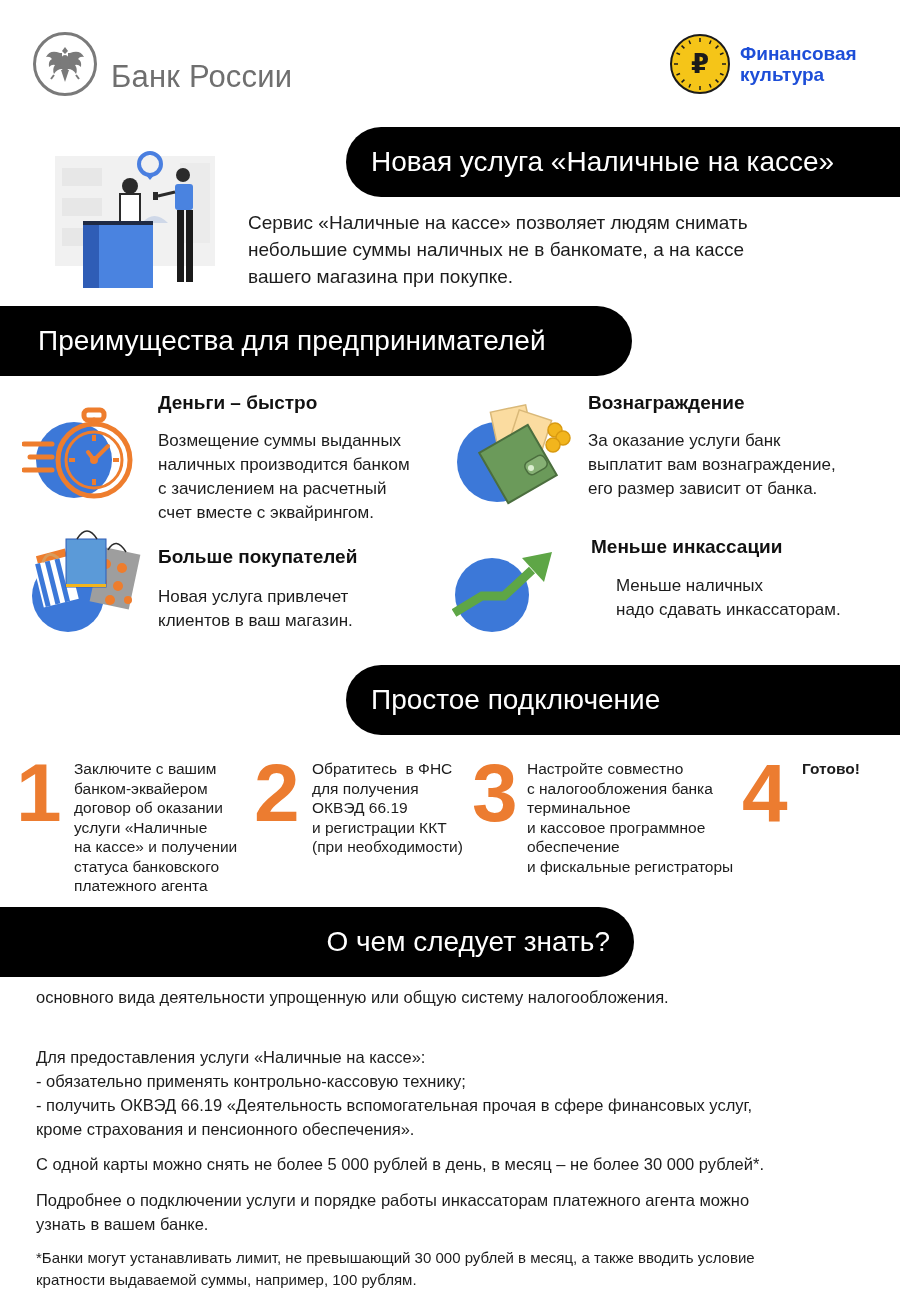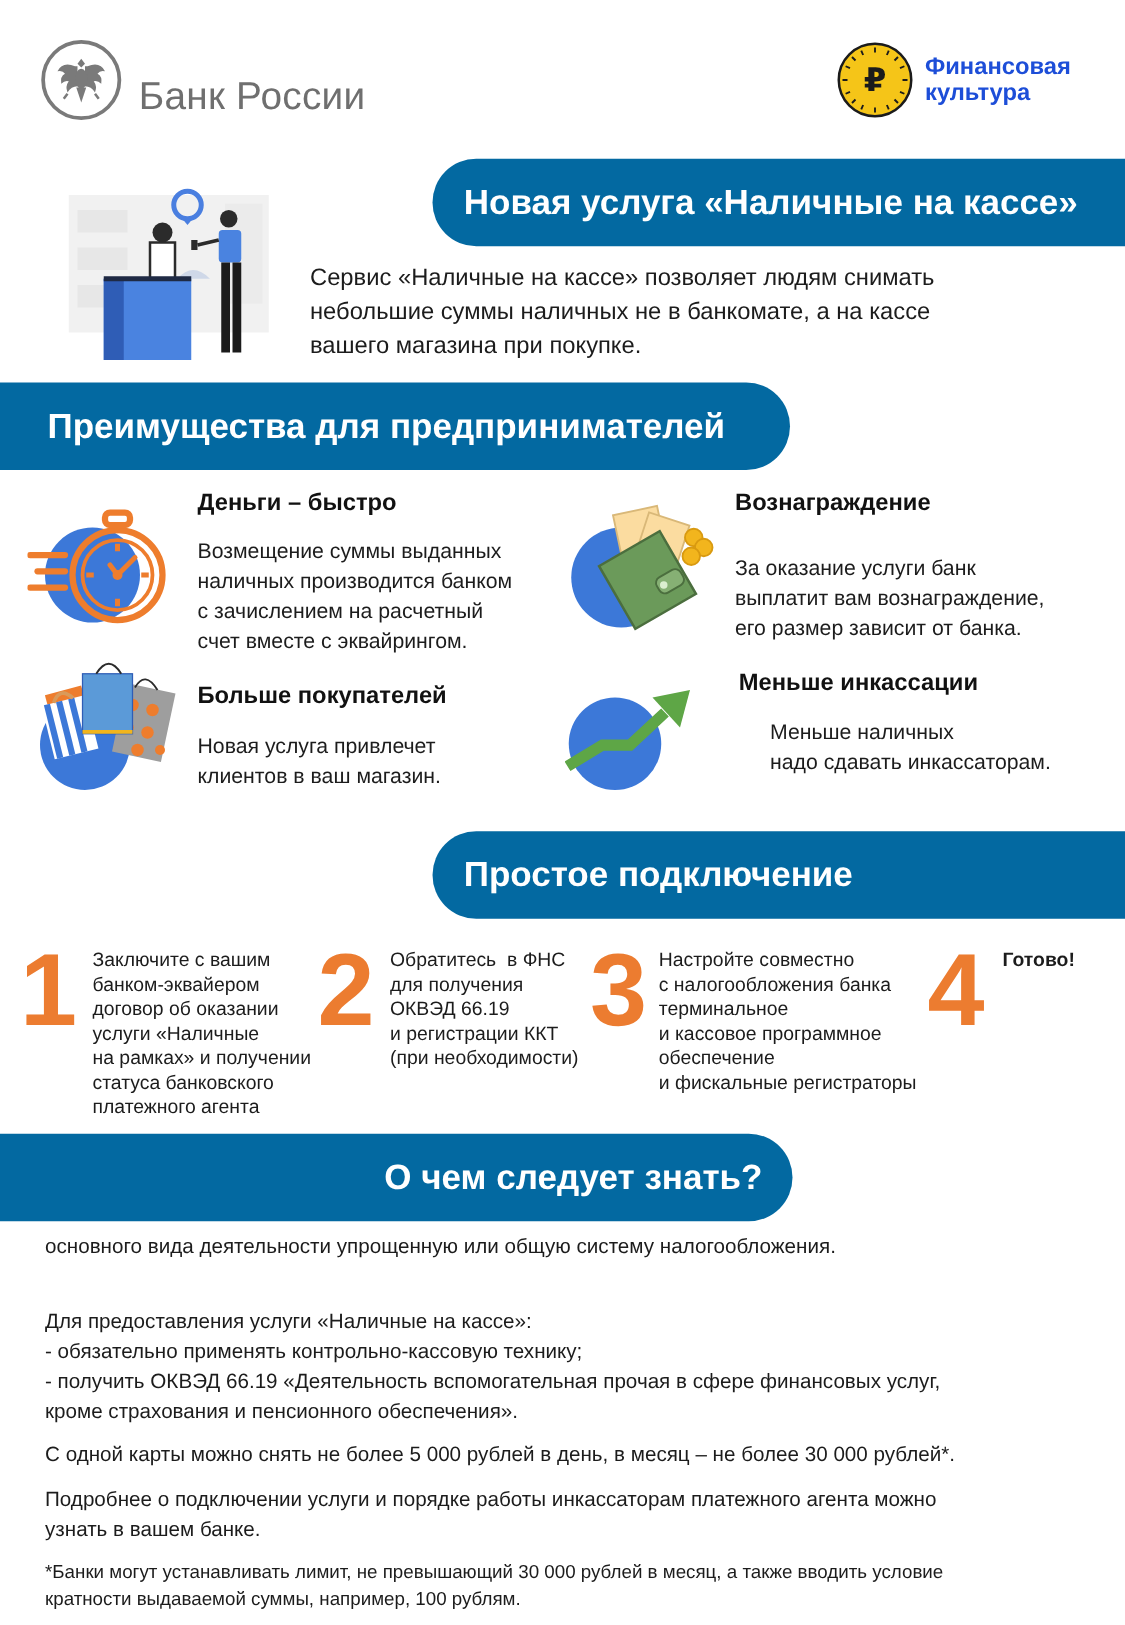--- a/index.html
+++ b/index.html
@@ -12,21 +12,21 @@
   .cbr-logo { left: 33px; top: 32px; display: flex; align-items: center; }
   .cbr-emblem { width: 64px; height: 64px; border-radius: 50%; border: 3px solid #7a7a7a; display: flex; align-items: center; justify-content: center; }
   .cbr-name { margin-left: 14px; font-size: 31px; color: #6f6f6f; letter-spacing: 0.2px; margin-top: 25px; }
 
   .fk-logo { left: 670px; top: 34px; display: flex; align-items: center; }
   .fk-coin { width: 60px; height: 60px; border-radius: 50%; background: #f5c518; border: 2px solid #1b1b1b; display: flex; align-items: center; justify-content: center; position: relative; }
   .fk-coin .rub { font-size: 26px; font-weight: bold; color: #1b1b1b; }
   .fk-name { margin-left: 10px; font-size: 19px; font-weight: bold; line-height: 21px; color: #1d4ed8; }
 
   
-  .banner { background: #0369a1; color: #ffffff; font-weight: bold; display: flex; align-items: center; }
+  .banner { background: #000000; color: #ffffff; font-weight: normal; display: flex; align-items: center; }
   .banner-right { border-radius: 40px 0 0 40px; }
   .banner-left { border-radius: 0 40px 40px 0; text-align: center; }
 
   .b1 { left: 346px; top: 127px; width: 554px; height: 70px; font-size: 28px; padding-left: 25px; }
   .b2 { left: 0; top: 306px; width: 632px; height: 70px; font-size: 28px; padding-left: 38px; }
   .b3 { left: 346px; top: 665px; width: 554px; height: 70px; font-size: 28px; padding-left: 25px; }
   .b4 { left: 0; top: 907px; width: 634px; height: 70px; font-size: 28px; justify-content: flex-end; padding-right: 24px; }
 
   .intro-text { left: 248px; top: 209px; width: 620px; font-size: 19px; line-height: 27px; color: #1c1c1c; }
 
@@ -172,21 +172,21 @@
     <rect x="56" y="14" width="34" height="48" fill="#fbdca0" stroke="#d9b878" stroke-width="1.5" transform="rotate(18 73 38)"></rect>
     <circle cx="100" cy="30" r="7" fill="#f2b51d" stroke="#d99a10" stroke-width="1.5"></circle>
     <circle cx="108" cy="38" r="7" fill="#f2b51d" stroke="#d99a10" stroke-width="1.5"></circle>
     <circle cx="98" cy="45" r="7" fill="#f2b51d" stroke="#d99a10" stroke-width="1.5"></circle>
     <rect x="35" y="35" width="56" height="58" fill="#6b9a5a" stroke="#4b6e3e" stroke-width="2" transform="rotate(-30 63 64)"></rect>
     <rect x="70" y="58" width="22" height="14" rx="5" fill="#86b074" stroke="#4b6e3e" stroke-width="1.5" transform="rotate(-30 81 65)"></rect>
     <circle cx="76" cy="68" r="3" fill="#dbeed0"></circle>
   </svg>
 </div>
 <div class="abs benefit-title" style="left:588px;top:392px;">Вознаграждение</div>
-<div class="abs benefit-text" style="left:588px;top:429px;width:300px;margin-top:14px;">
+<div class="abs benefit-text" style="left:588px;top:429px;width:300px;">
   <div>За оказание услуги банк</div>
   <div>выплатит вам вознаграждение,</div>
   <div>его размер зависит от банка.</div>
 </div>
 
 <div class="abs" style="left:30px;top:524px;width:115px;height:110px;">
   <svg width="115" height="110" viewBox="0 0 115 110">
     <circle cx="38" cy="72" r="36" fill="#3c78d8"></circle>
     <rect x="8" y="28" width="30" height="20" fill="#ee7d2d" transform="rotate(-15 23 38)"></rect>
     <g transform="rotate(-14 25 58)">
@@ -233,21 +233,21 @@
 <div class="abs banner banner-right b3">
   <span>Простое подключение</span>
 </div>
 
 <div class="abs step-num" style="left:16px;top:752px;">1</div>
 <div class="abs step-text" style="left:74px;top:759px;width:190px;">
   <div>Заключите с вашим</div>
   <div>банком-эквайером</div>
   <div>договор об оказании</div>
   <div>услуги «Наличные</div>
-  <div>на рамках» и получении</div>
+  <div>на кассе» и получении</div>
   <div>статуса банковского</div>
   <div>платежного агента</div>
 </div>
 
 <div class="abs step-num" style="left:254px;top:752px;">2</div>
 <div class="abs step-text" style="left:312px;top:759px;width:180px;">
   <div style="white-space:pre;">Обратитесь  в ФНС</div>
   <div>для получения</div>
   <div>ОКВЭД 66.19</div>
   <div>и регистрации ККТ</div>

